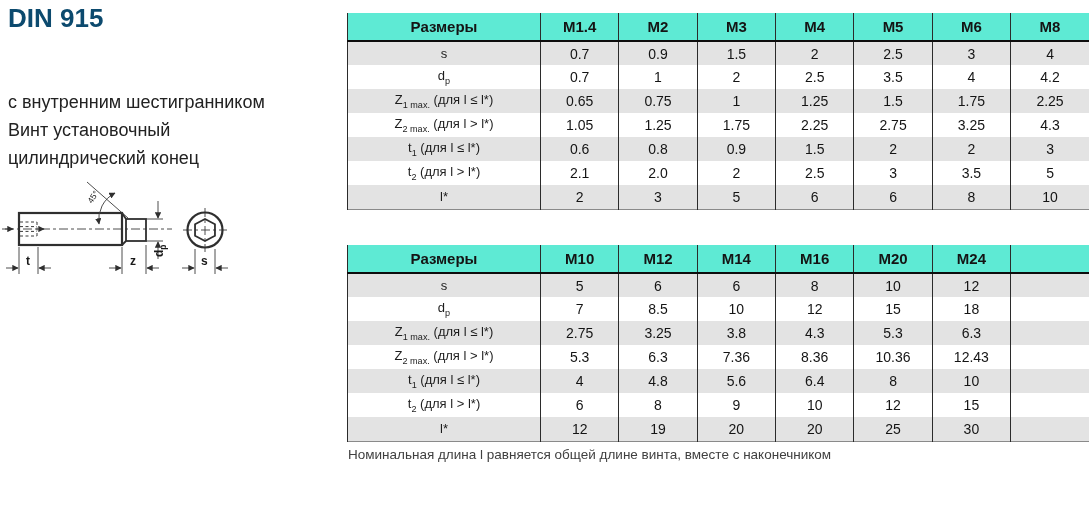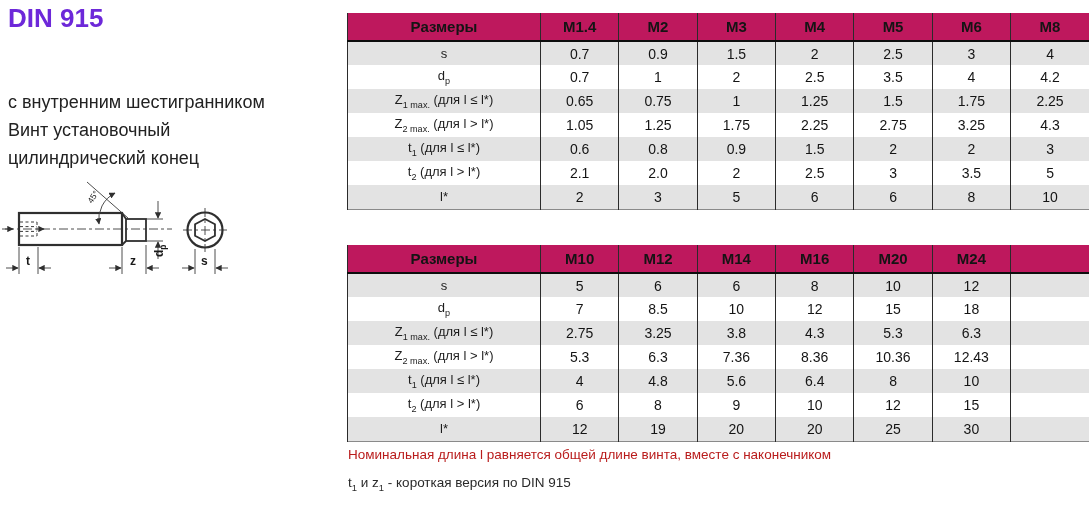--- a/index.html
+++ b/index.html
@@ -1,48 +1,48 @@
 <!DOCTYPE html>
 <html><head>
 <meta charset="utf-8">
 <style>
   html,body{margin:0;padding:0;background:#fff;}
   .page{position:relative;width:1089px;height:526px;background:#ffffff;
         font-family:"Liberation Sans",sans-serif;color:#1a1a1a;overflow:hidden;}
 
   
-  .titleblock{position:absolute;left:8px;top:2px;font-size:26px;font-weight:bold;line-height:33px;color:#6d28d9;}
+  .titleblock{position:absolute;left:8px;top:2px;font-size:26px;font-weight:bold;line-height:33px;color:#0c4a6e;}
   .desc{position:absolute;left:8px;top:88px;font-size:18px;line-height:28px;color:#222;}
 
   
   .drawing{position:absolute;left:0px;top:168px;}
   .drawing .thick{stroke:#2f2f2f;stroke-width:2.2;fill:none;}
   .drawing .med{stroke:#2f2f2f;stroke-width:1.8;fill:none;}
   .drawing .thin{stroke:#3a3a3a;stroke-width:0.9;fill:none;}
   .drawing .dash{stroke:#3a3a3a;stroke-width:0.9;fill:none;stroke-dasharray:9 3 3 3;}
   .drawing .hid{stroke:#3a3a3a;stroke-width:1;fill:none;stroke-dasharray:3 2.5;}
   .drawing text{fill:#1a1a1a;font-family:"Liberation Sans",sans-serif;font-weight:bold;font-size:12px;}
   .drawing .angtxt{font-size:8.5px;font-weight:normal;}
 
   
   table.dim{position:absolute;left:347px;width:742px;border-collapse:collapse;table-layout:fixed;
             border-top:2.5px solid #0d0d0d;border-bottom:1px solid #8a8a8a;}
   #t0{top:11px;} #t1{top:243px;}
   table.dim col.lblcol{width:193px;}
   table.dim th,table.dim td{border-left:1px solid #2b2b2b;text-align:center;vertical-align:middle;padding:0;}
-  table.dim thead th{background:#be185d;font-weight:bold;font-size:15px;height:27px;
+  table.dim thead th{background:#5eead4;font-weight:bold;font-size:15px;height:27px;
                      border-bottom:2.5px solid #0d0d0d;border-top:2px solid #fff;color:#141414;}
   table.dim tbody tr{height:24px;}
   table.dim tbody tr:nth-child(odd){background:#e3e3e3;}
   table.dim tbody th{font-weight:normal;font-size:13px;color:#1d1d1d;}
   table.dim tbody td{font-size:14px;color:#141414;}
   table.dim sub{font-size:70%;}
 
   
-  .note1{position:absolute;left:348px;top:447px;font-size:13.5px;color:#b91c1c;}
+  .note1{position:absolute;left:348px;top:447px;font-size:13.5px;color:#404040;}
   .subnotes{position:absolute;left:348px;top:472px;font-size:13.5px;line-height:22px;color:#2a2a2a;}
   .subnotes sub{font-size:70%;}
 </style>
 </head>
 <body>
 
 <div class="page">
 
   <div class="titleblock">
     <div>DIN 915</div>
@@ -313,16 +313,15 @@
           <td>20</td>
           <td>25</td>
           <td>30</td>
           <td></td>
         </tr>
       </tbody>
     </table>
 
   <div class="note1">Номинальная длина l равняется общей длине винта, вместе с наконечником</div>
   <div class="subnotes">
-    <div>t<sub>1</sub> и z<sub>1</sub> - короткая версия по DIN 915</div>
   </div>
 
 </div>
 
 </body></html>

